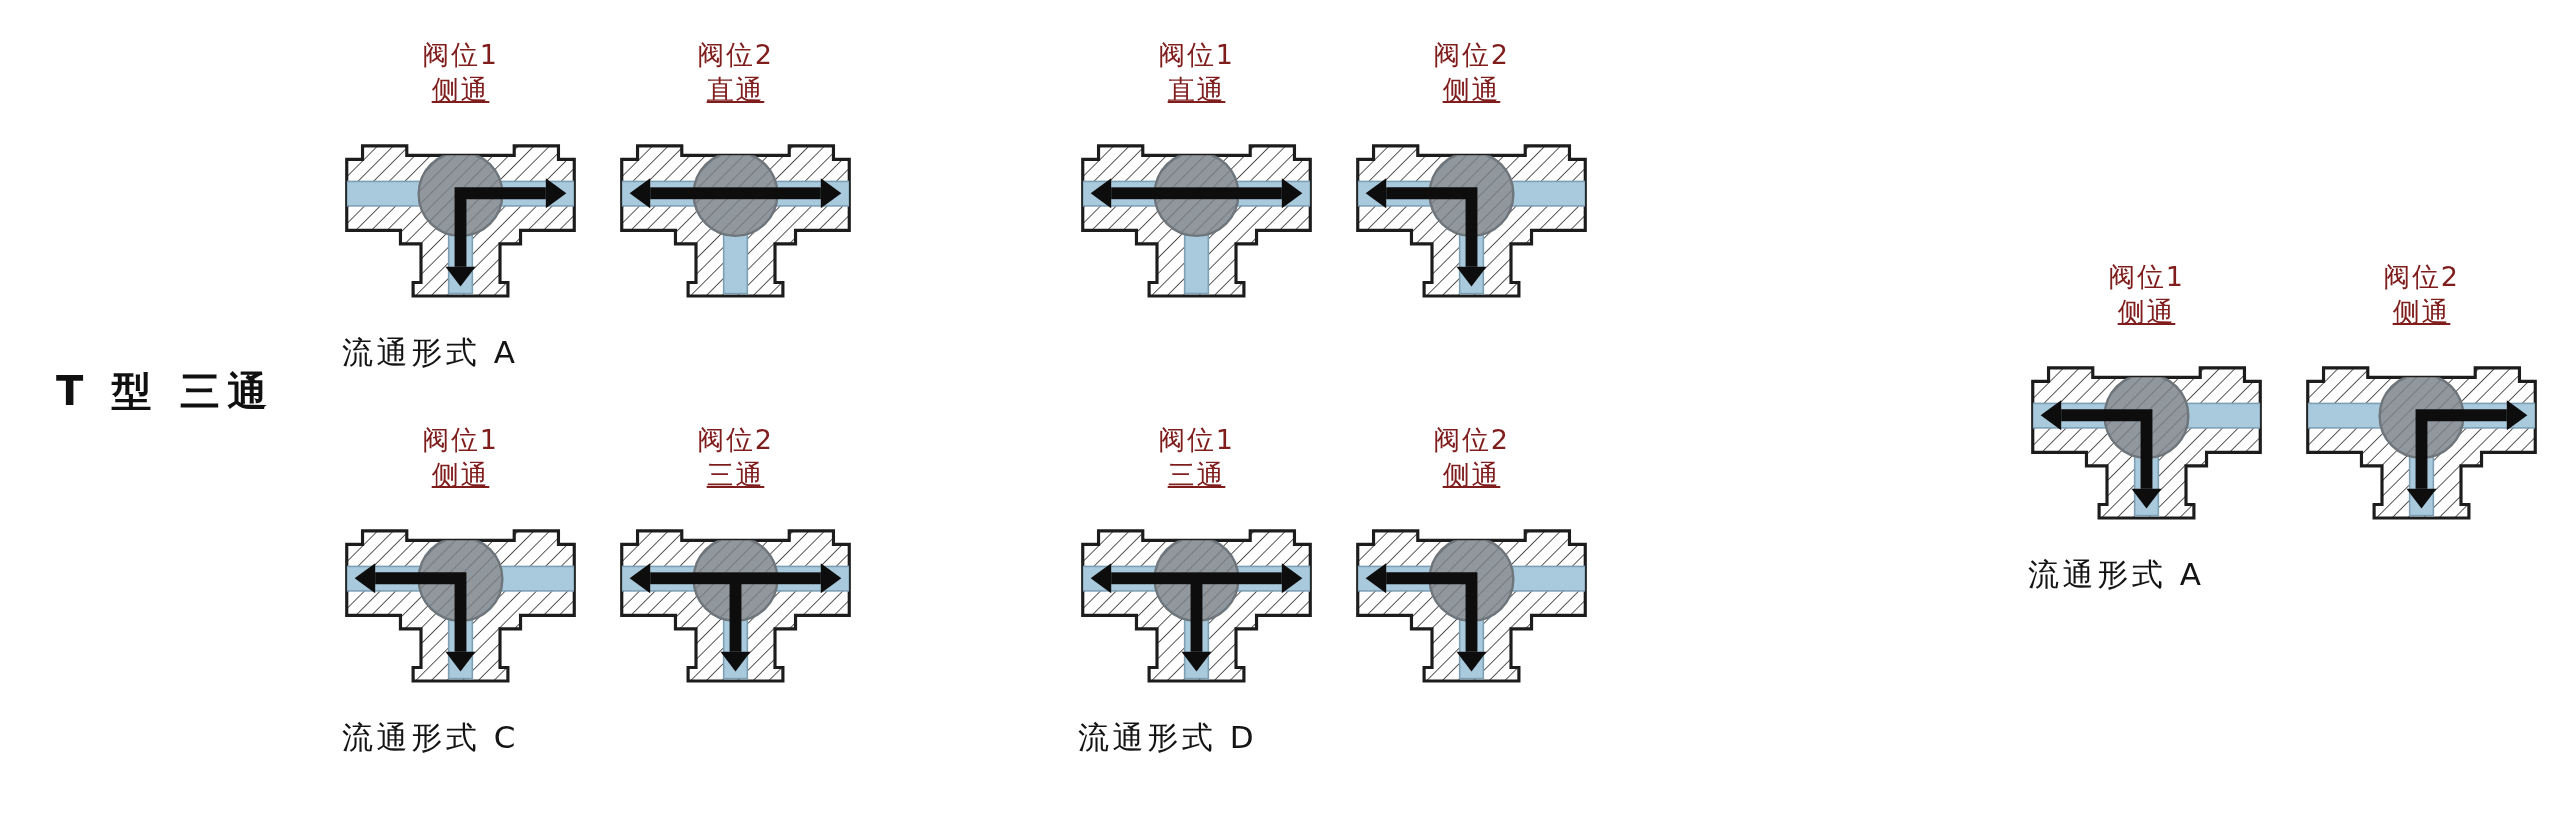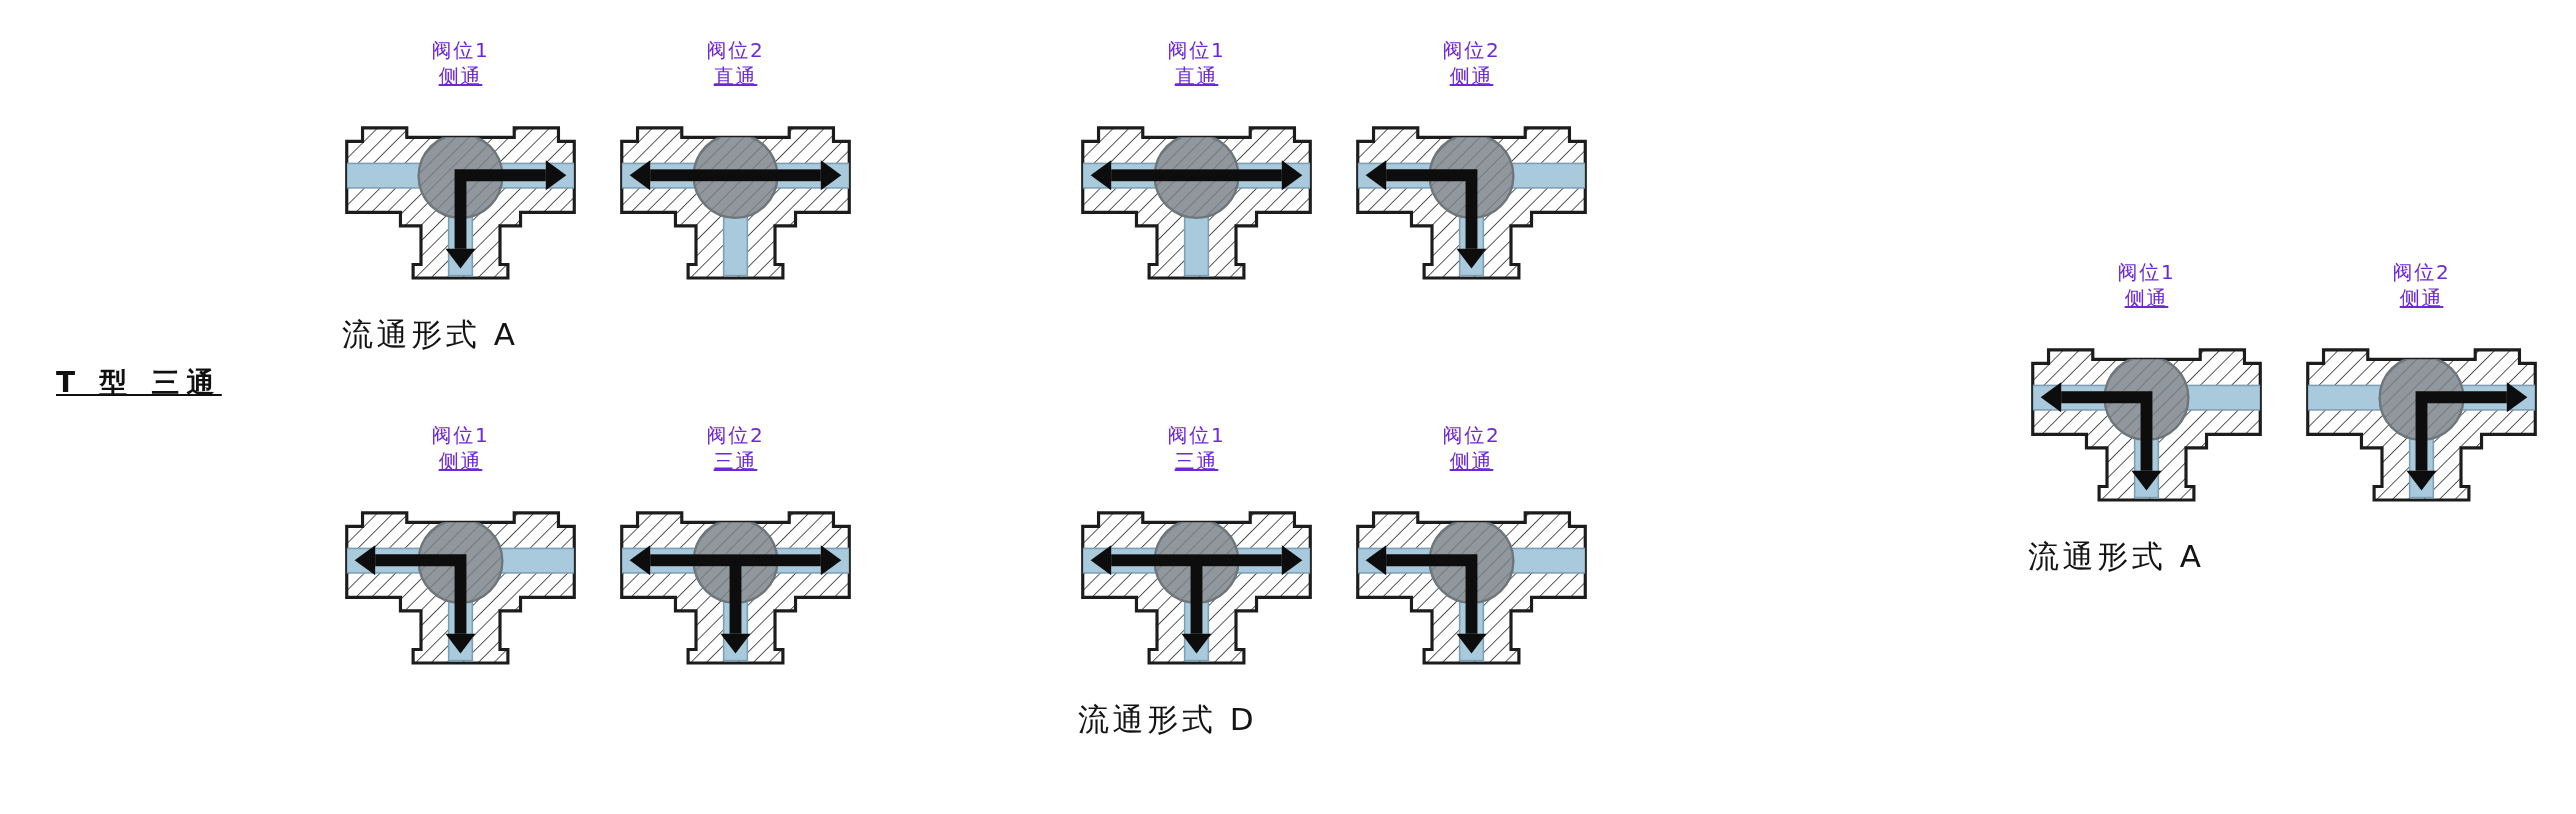--- a/index.html
+++ b/index.html
@@ -13,43 +13,42 @@
     font-family: "DejaVu Sans", sans-serif;
     position: relative;
     overflow: hidden;
   }
   #canvas {
     position: absolute;
     inset: 0;
   }
   .section-title {
     position: absolute;
-    font-size: 28px;
+    font-size: 40px;
     font-weight: 700;
     color: #101010;
     letter-spacing: 7.2px;
     white-space: nowrap;
-    text-decoration: underline;
   }
   .flow-group {
     position: absolute;
   }
   .valve-pair {
     display: flex;
     gap: 38px;
   }
   .valve-block {
     display: flex;
     flex-direction: column;
     align-items: center;
     width: 237px;
   }
   .pos-label, .mode-label {
-    font-size: 20px;
-    color: #6d28d9;
+    font-size: 27px;
+    color: #7f1d1d;
     line-height: 1.28;
     letter-spacing: 1.8px;
     white-space: nowrap;
   }
   .mode-label {
     margin-bottom: 27px;
     text-decoration: underline;
   }
   .svg-wrap {
     width: 237px;
@@ -256,20 +255,21 @@
               <g>
                 <rect x="21" y="33.75" width="108" height="7.5" fill="#0d0d0d"></rect>
                 <rect x="71.25" y="37.5" width="7.5" height="46.5" fill="#0d0d0d"></rect>
                 <polygon points="21,28 21,47 8,37.5" fill="#0d0d0d"></polygon>
                 <polygon points="129,28 129,47 142,37.5" fill="#0d0d0d"></polygon>
                 <polygon points="65.5,84 84.5,84 75,96.5" fill="#0d0d0d"></polygon>
               </g>
             </svg></div>
         </div>
       </div>
+      <div class="caption">流通形式 C</div>
     </div>
     <div class="flow-group" style="left: 1078px; top: 423px;">
       <div class="valve-pair">
         <div class="valve-block">
           <div class="pos-label">阀位1</div>
           <div class="mode-label">三通</div>
           <div class="svg-wrap"><svg viewBox="0 0 150 112" width="237" height="177">
               <defs>
                 <pattern id="bh7" patternUnits="userSpaceOnUse" width="7" height="7" patternTransform="rotate(45)">
                   <rect width="7" height="7" fill="#ffffff"></rect>

